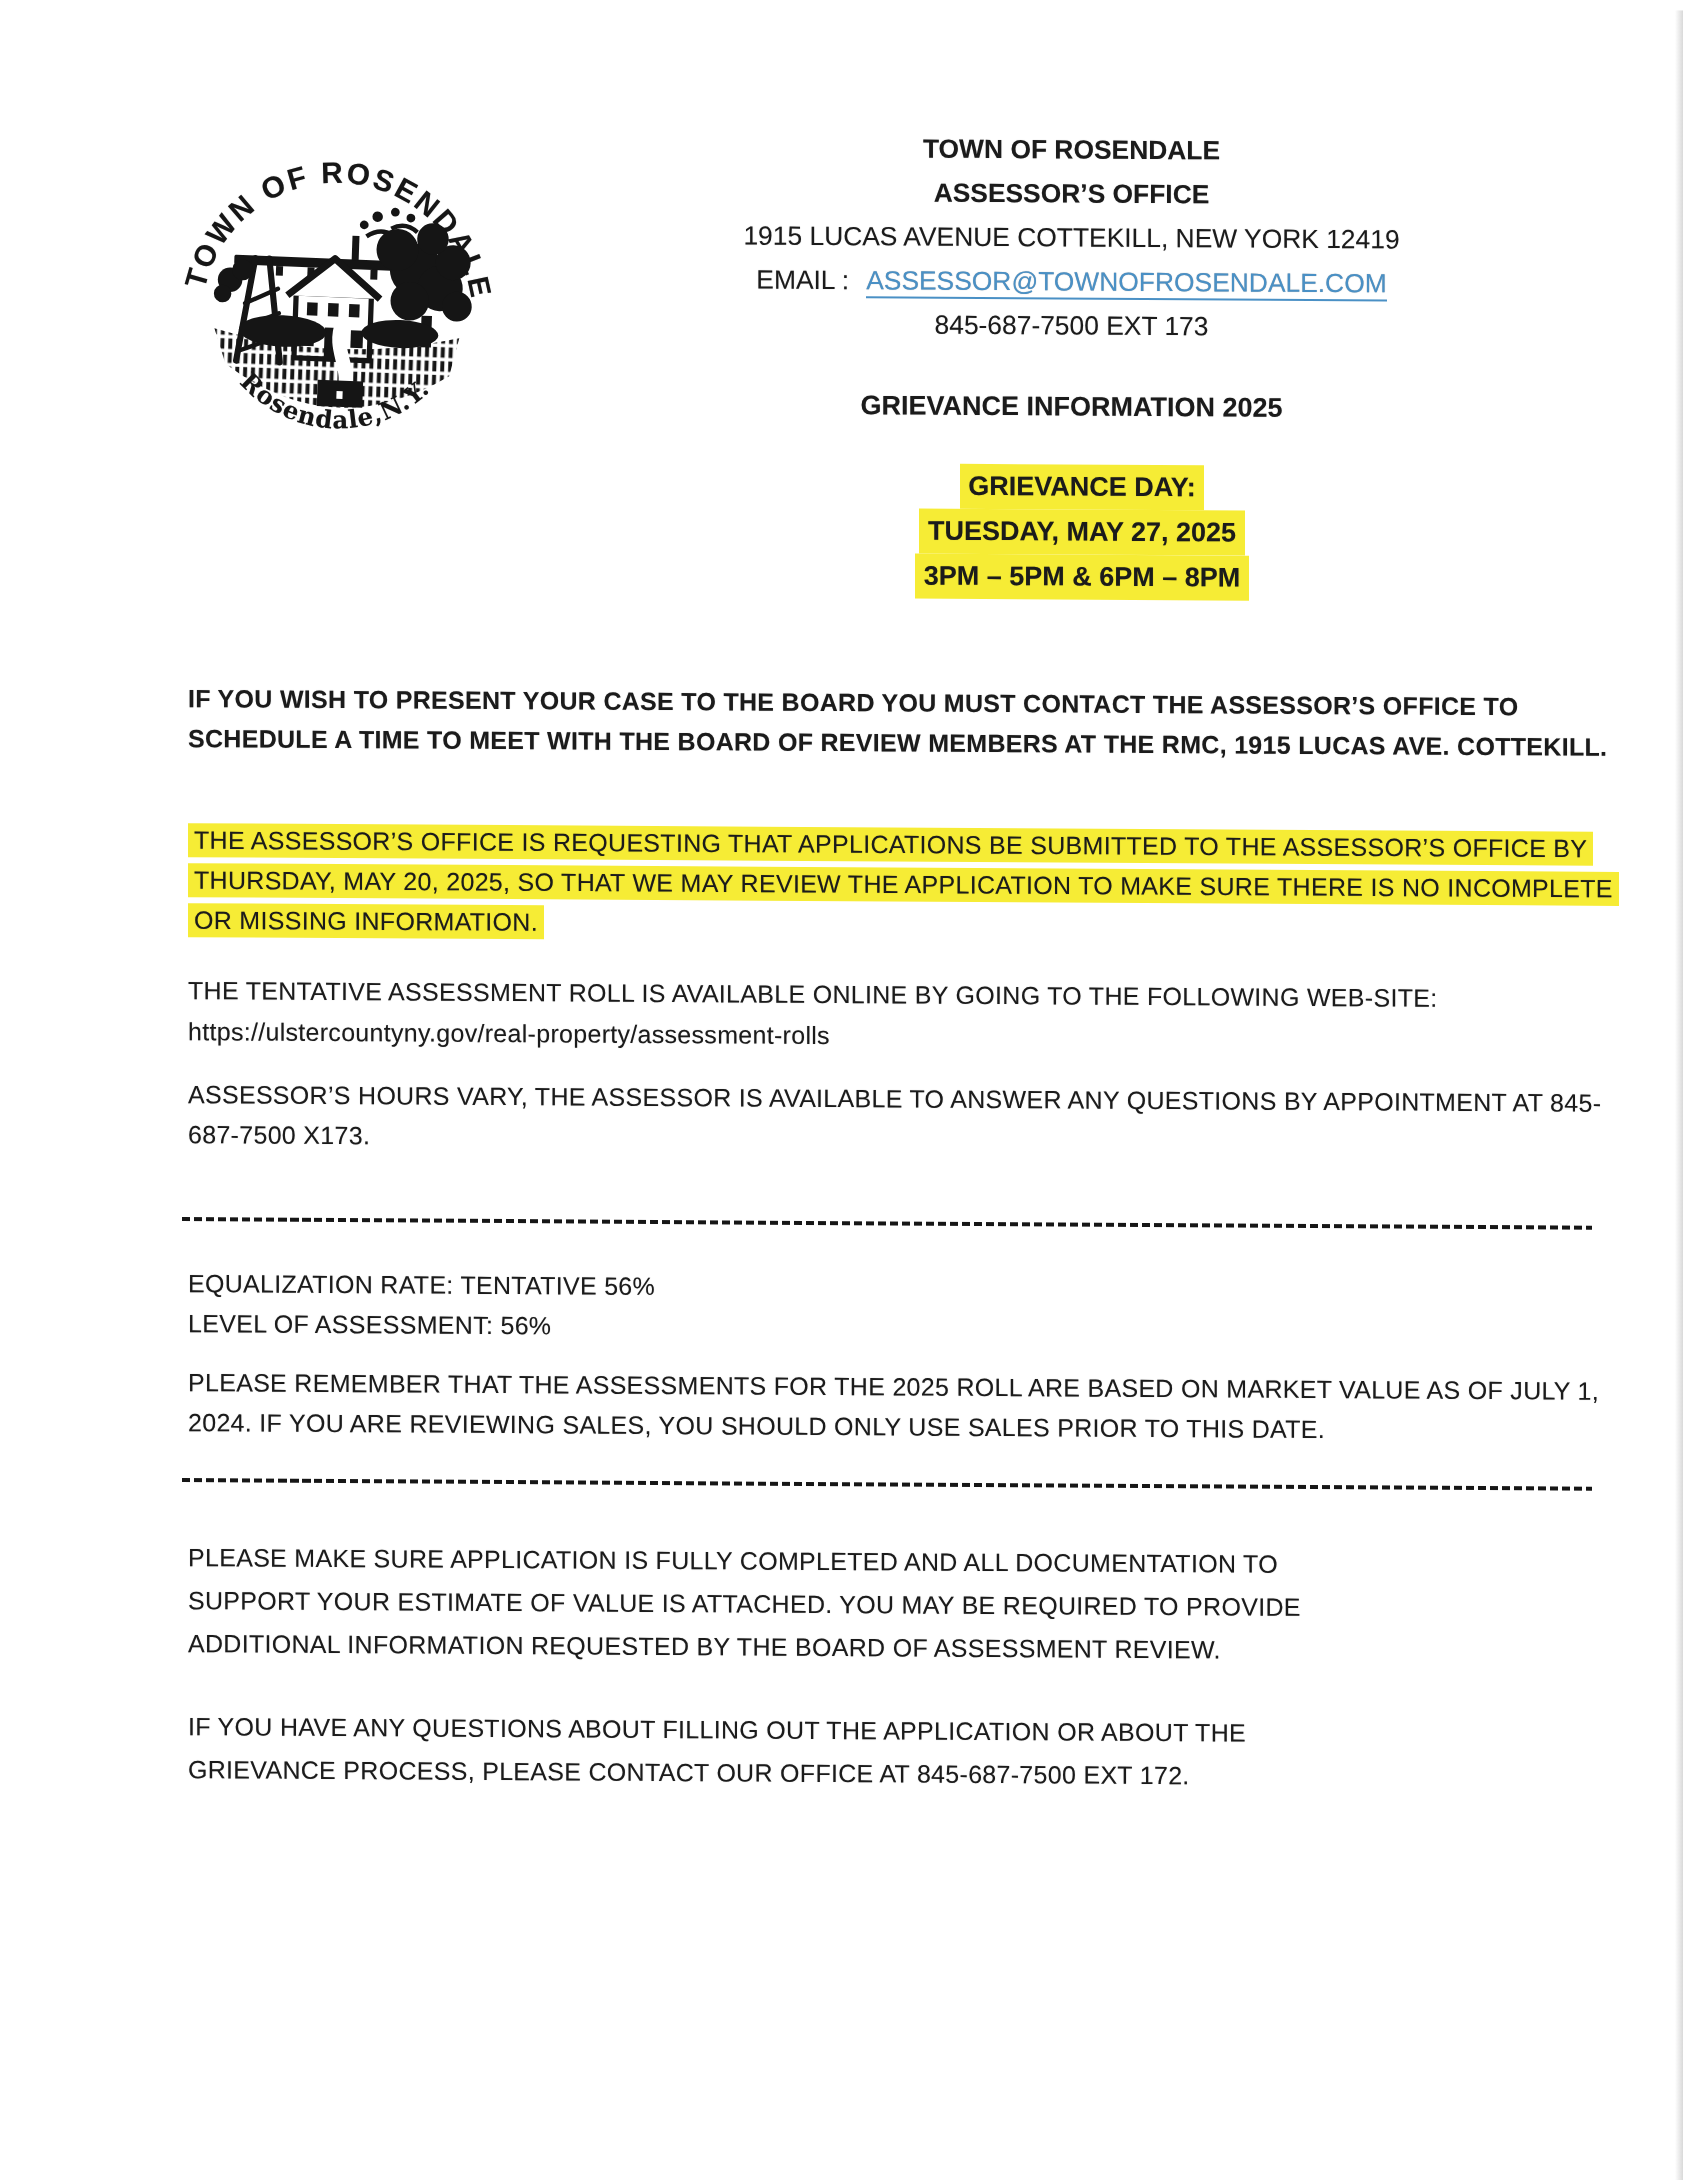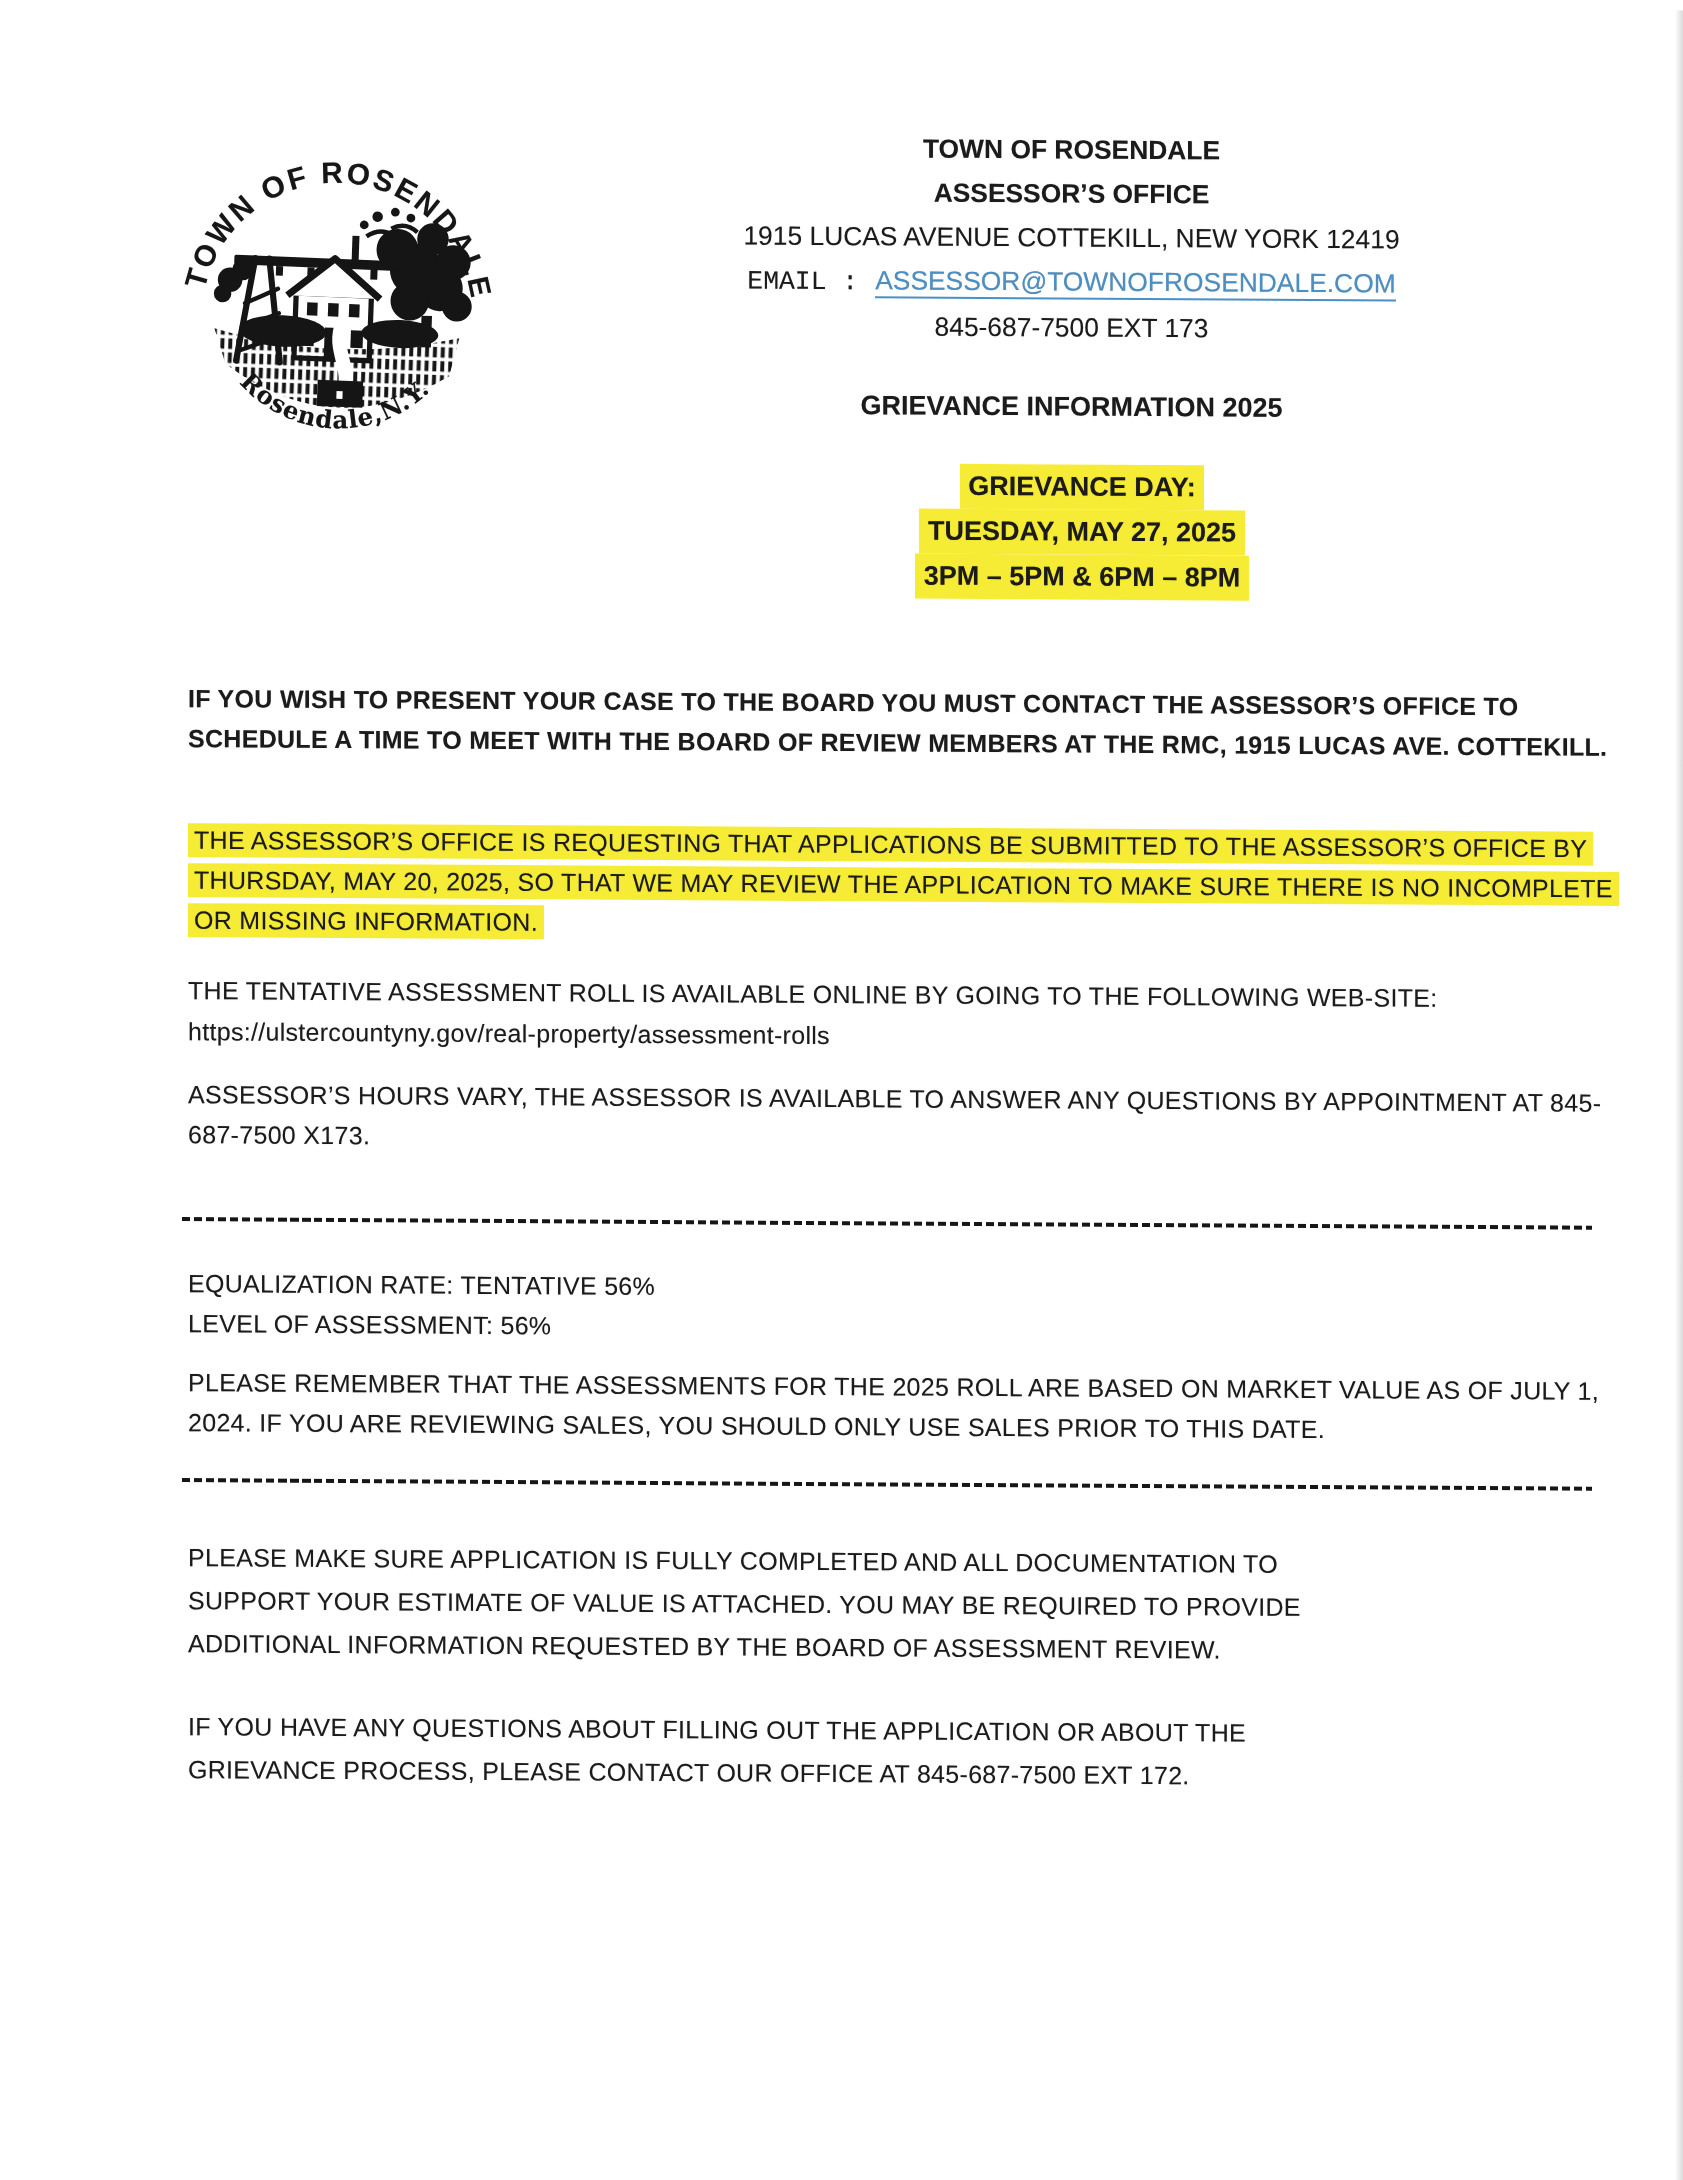--- a/index.html
+++ b/index.html
@@ -34,21 +34,21 @@
     font-family:"DejaVu Serif",serif;
     font-weight:700;font-size:28px;letter-spacing:1px;fill:#161616;
   }
   
   .header{
     position:absolute;left:475px;top:121px;width:1193px;
     text-align:center;
     font-size:26.4px;line-height:44px;
   }
   .h-bold{font-weight:700;}
-  .email-label{margin-right:17px;font-family:Liberation Mono, monospace;}
+  .email-label{margin-right:17px;}
   .email-link{
     color:var(--link);
     text-decoration:none;
     border-bottom:2.6px solid var(--link);
     padding-bottom:0.9px;
     cursor:pointer;
   }
   .doc-title{
     position:absolute;left:475px;top:385px;width:1193px;
     text-align:center;font-weight:700;font-size:27px;

